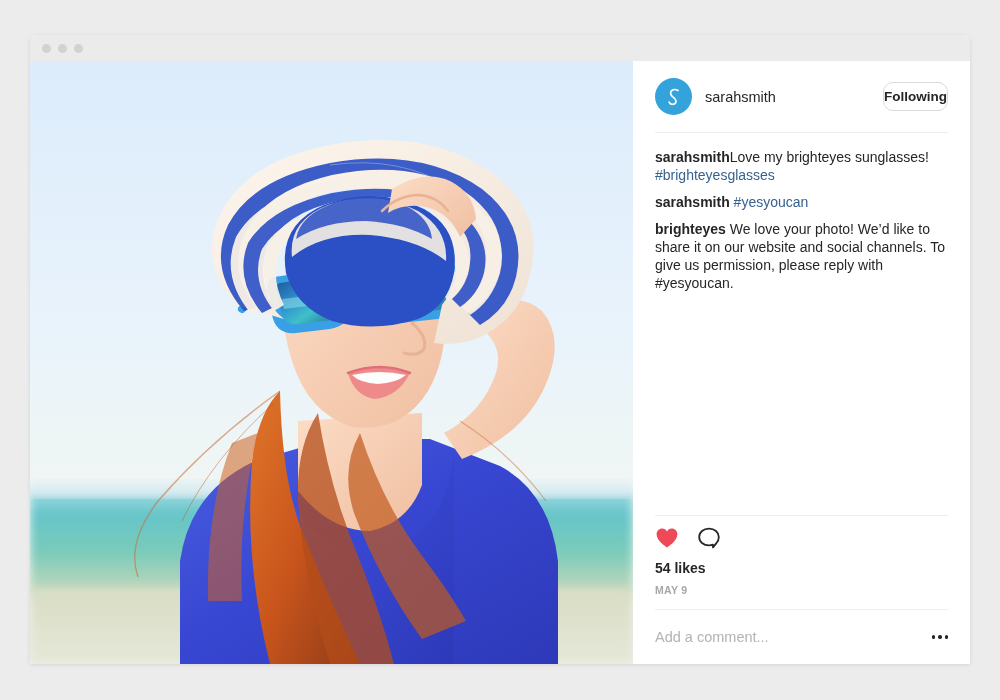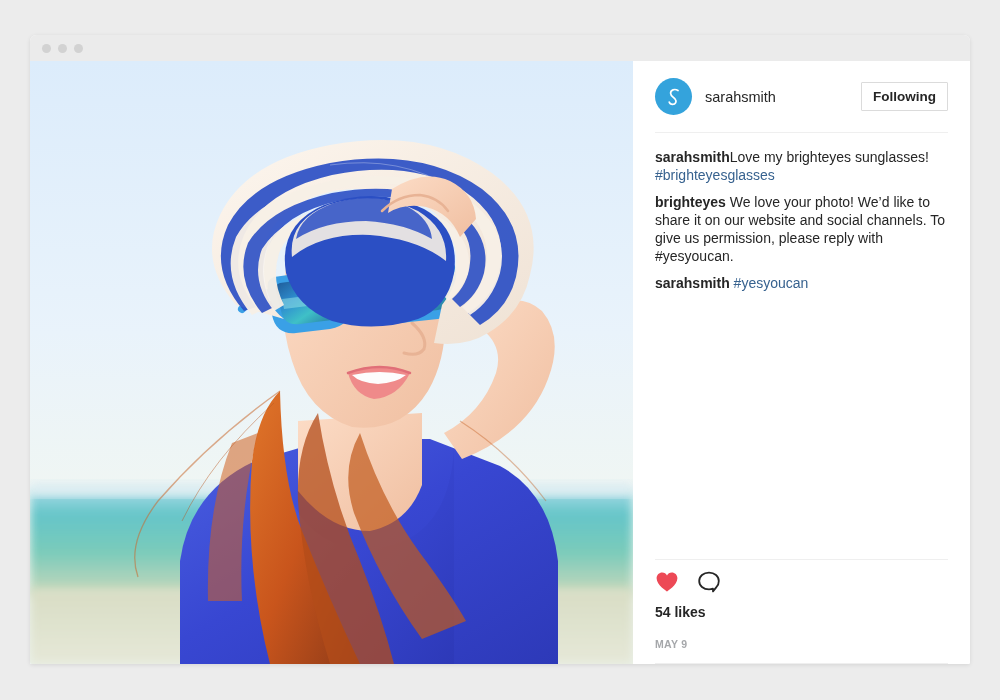--- a/index.html
+++ b/index.html
@@ -88,26 +88,26 @@
   .username-top {
     margin-left: 13px;
     font-size: 14.5px;
     color: #262626;
     font-weight: 400;
     flex: 1 1 auto;
   }
   .follow-btn {
     border: 1px solid #dbdbdb;
     background: #fff;
-    border-radius: 1px;
+    border-radius: 10px;
     font-family: "Liberation Sans", sans-serif;
     font-size: 13.5px;
     font-weight: bold;
     color: #262626;
-    padding: 6px 11px;
+    padding: 6px 0;
     cursor: pointer;
     line-height: 1.15;
   }
 
   .divider {
     height: 1px;
     background: #efefef;
     flex: 0 0 1px;
   }
 
@@ -135,21 +135,21 @@
     gap: 18px;
     height: 44px;
     flex: 0 0 44px;
   }
   .icon-btn { cursor: pointer; display: flex; align-items: center; }
 
   .likes {
     font-size: 14px;
     font-weight: bold;
     color: #262626;
-    margin-bottom: 18px;
+    margin-bottom: 8px;
   }
   .timestamp {
     font-size: 10.5px;
     letter-spacing: 0.3px;
     color: #a5a7aa;
     text-transform: uppercase;
     margin-bottom: 13px;
     font-weight: bold;
   }
   .addrow {
@@ -342,24 +342,24 @@
         <button class="follow-btn">Following</button>
       </div>
 
       <div class="divider"></div>
 
       <div class="comments">
         <div class="comment">
           <span class="who">sarahsmith</span><span>Love my brighteyes sunglasses! </span><span class="tag">#brighteyesglasses</span>
         </div>
         <div class="comment">
-          <span class="who">brighteyes</span> <span>We love your photo! We’d like to share it on our website and social channels. To give us permission, please reply with #yesyoucan.</span>
+          <span class="who">sarahsmith</span><span> </span><span class="tag">#yesyoucan</span>
         </div>
         <div class="comment">
-          <span class="who">sarahsmith</span><span> </span><span class="tag">#yesyoucan</span>
+          <span class="who">brighteyes</span> <span>We love your photo! We’d like to share it on our website and social channels. To give us permission, please reply with #yesyoucan.</span>
         </div>
       </div>
 
       <div class="divider"></div>
 
       <div class="actions">
         <span class="icon-btn">
           <svg width="24" height="22" viewBox="0 0 24 22">
             <path d="M12 20.5 C12 20.5 1.6 14.2 1.6 7.3 C1.6 3.9 4.2 1.5 7.2 1.5 C9.4 1.5 11.1 2.8 12 4.4 C12.9 2.8 14.6 1.5 16.8 1.5 C19.8 1.5 22.4 3.9 22.4 7.3 C22.4 14.2 12 20.5 12 20.5 Z" fill="#ed4956"></path>
           </svg>
@@ -369,16 +369,24 @@
             <path d="M12 2.6 C6.4 2.6 2.2 6.3 2.2 11 C2.2 15.7 6.4 19.4 12 19.4 C13.4 19.4 14.8 19.1 16 18.7 L16 21.4 L19.4 17.1 C21.2 15.5 21.8 13.3 21.8 11 C21.8 6.3 17.6 2.6 12 2.6 Z" fill="none" stroke="#262626" stroke-width="1.8" stroke-linejoin="round"></path>
           </svg>
         </span>
       </div>
 
       <div class="likes">54 likes</div>
       <div class="timestamp">MAY 9</div>
 
       <div class="divider"></div>
 
+      <div class="addrow">
+        <input class="addinput" type="text" placeholder="Add a comment..." style="">
+        <span class="dots-menu">
+          <i></i>
+            <i></i>
+            <i></i>
+        </span>
+      </div>
 
     </div>
   </div>
 </div>
 
 </body></html>

